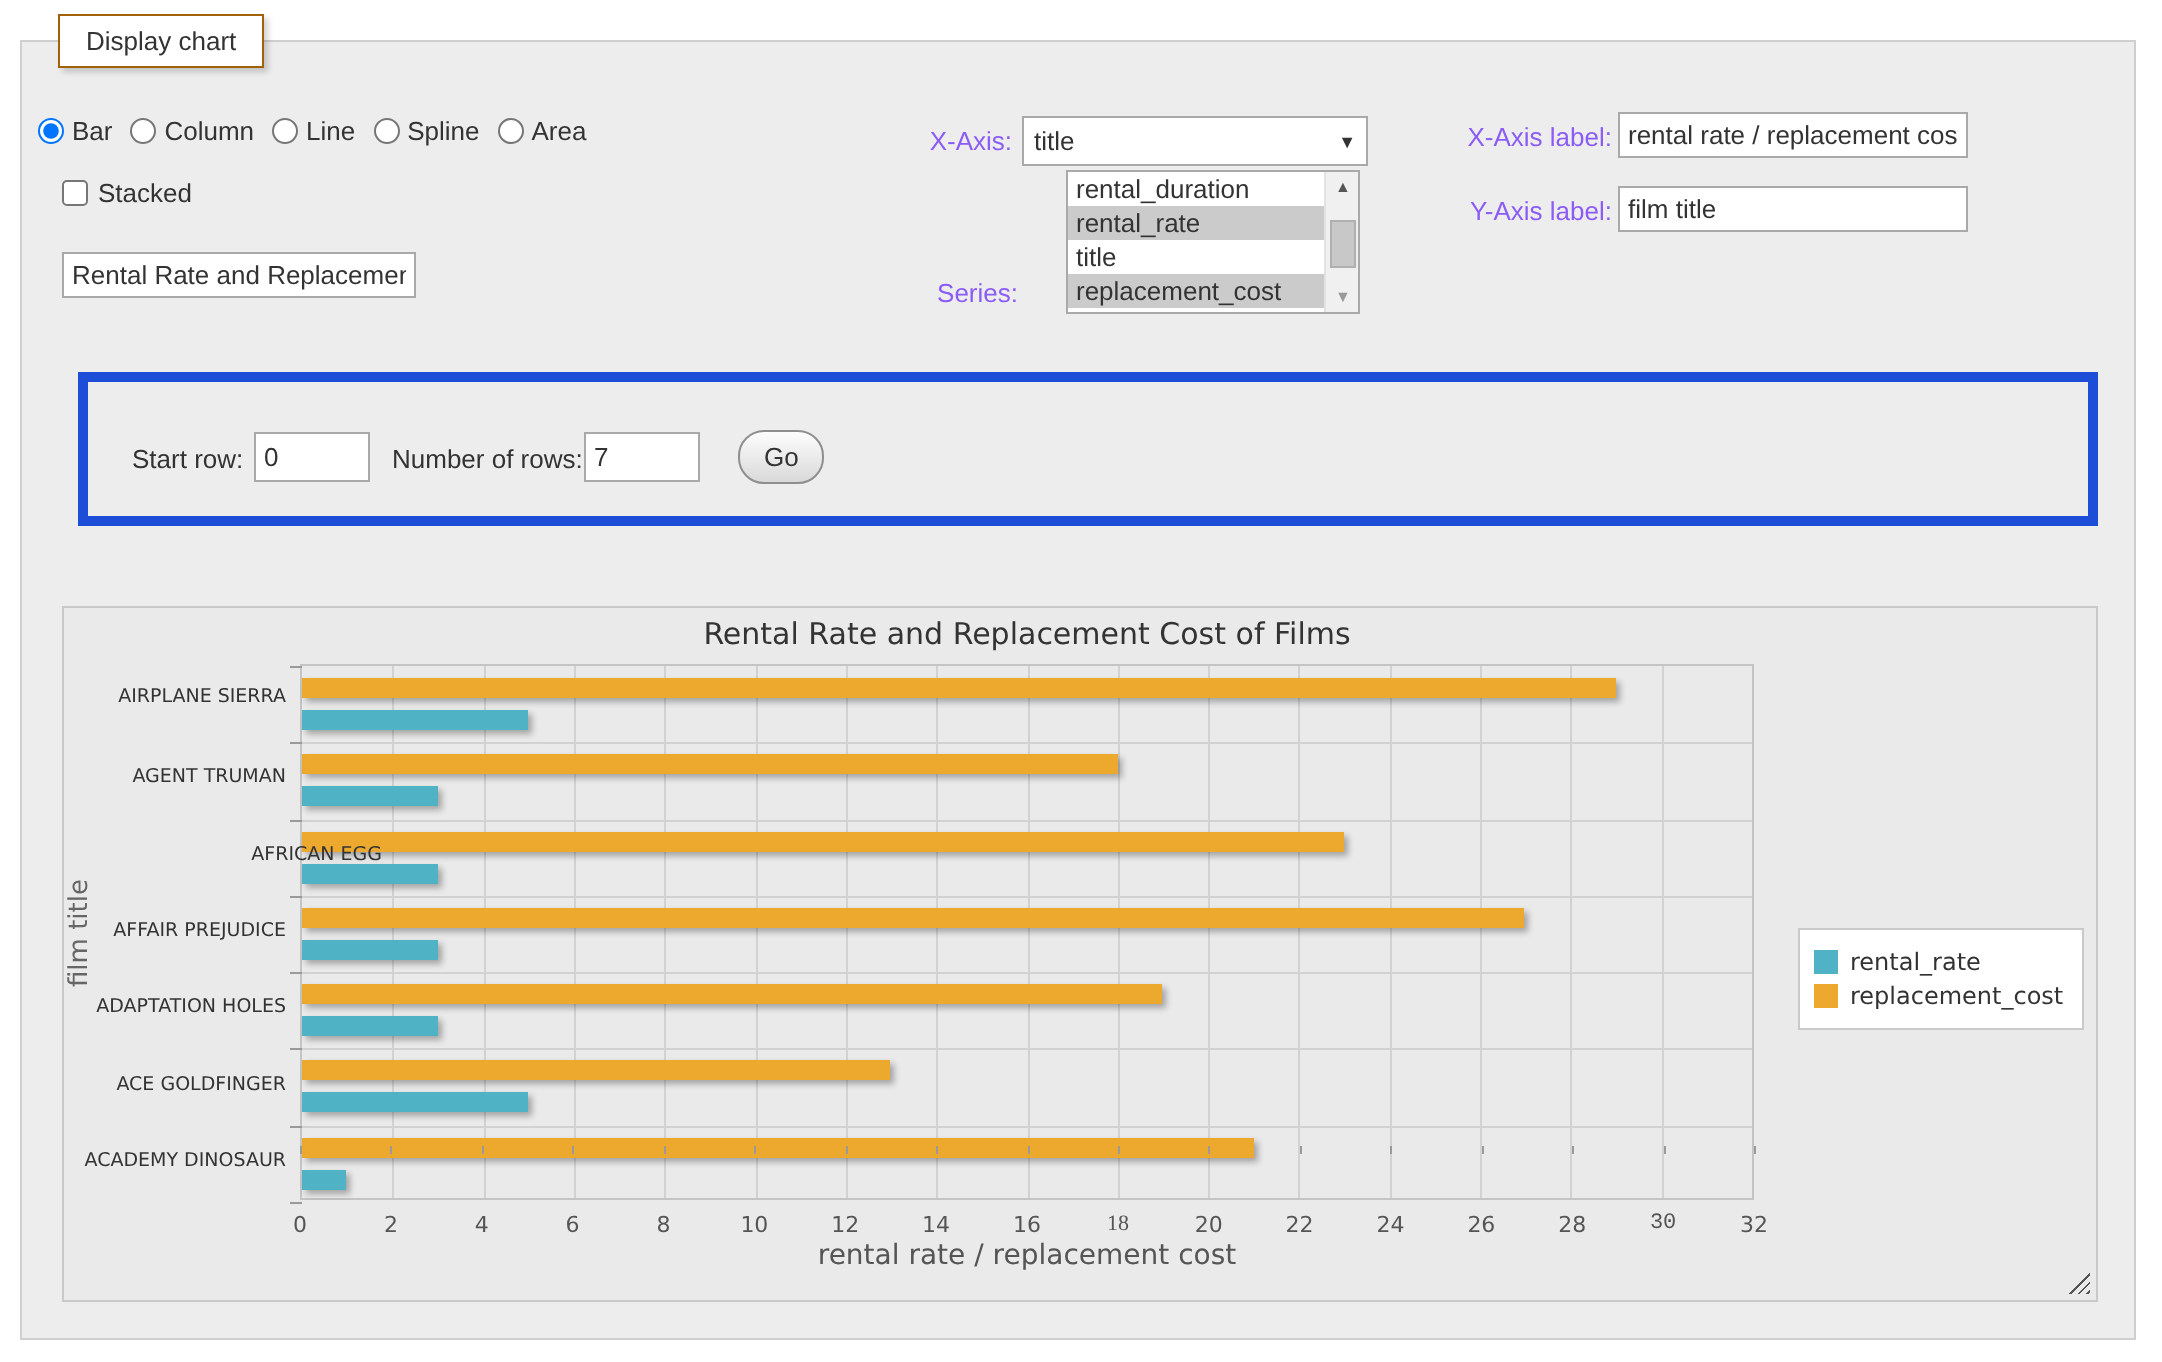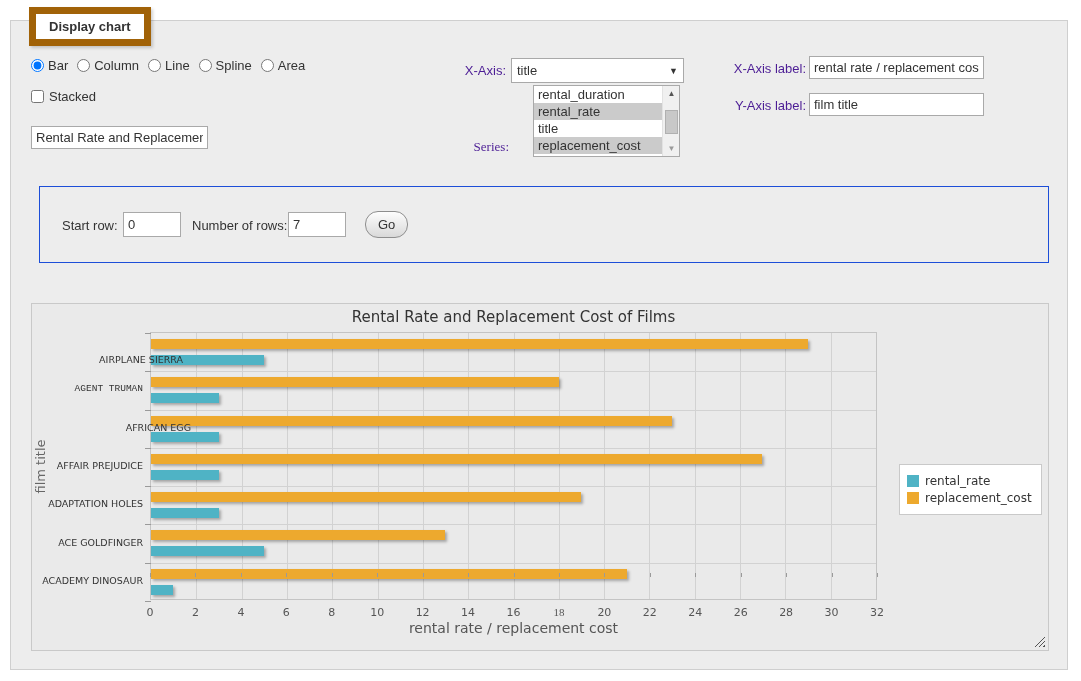--- a/index.html
+++ b/index.html
@@ -4,36 +4,36 @@
 <style>
   * { margin:0; padding:0; box-sizing:border-box; }
   html,body { width:1081px; height:681px; background:#fff; overflow:hidden;
               font-family:"Liberation Sans", sans-serif; font-size:13px; color:#333; }
   .page { position:relative; width:1081px; height:681px; }
 
   
   .fieldset { position:absolute; left:10px; top:20px; width:1058px; height:650px;
               background:#ededed; border:1px solid #cfcfcf; }
   .legend-box { position:absolute; left:18px; top:-14px; padding:5px 13px;
-                background:#fff; border:7px solid #a16207; font-weight:bold; font-size:13px;
+                background:#fff; border:1px solid #a16207; font-weight:normal; font-size:13px;
                 color:#333; box-shadow:2px 2px 3px rgba(0,0,0,0.18); white-space:nowrap; }
 
   
-  .radio-group { position:absolute; left:20px; top:37px; display:flex; align-items:center;justify-content:space-between; }
+  .radio-group { position:absolute; left:8px; top:37px; display:flex; align-items:center;justify-content:space-between; }
   .radio-item { display:flex; align-items:center; margin-right:9px; }
   .radio-item input { margin-right:4px; }
   .chk-row { position:absolute; left:20px; top:68px; display:flex; align-items:center; }
   .chk-row input { margin-right:5px; }
   input[type=text] { border:1px solid #a9a9a9; background:#fff; font-family:"Liberation Sans",sans-serif;
                      font-size:13px; color:#333; padding:2px 4px; }
   .title-input { position:absolute; left:20px; top:105px; width:177px; height:23px; }
 
-  .lbl { position:absolute; text-align:right; color:#4c1d95; white-space:nowrap; }
+  .lbl { position:absolute; text-align:right; color:#8b5cf6; white-space:nowrap; }
   .xaxis-lbl   { left:410px; top:42px; width:85px; }
-  .series-lbl  { left:410px; top:118px; width:88px;font-family:Liberation Serif, serif; }
+  .series-lbl  { left:410px; top:118px; width:88px; }
   .xlabel-lbl  { left:700px; top:40px; width:95px; }
   .ylabel-lbl  { left:700px; top:77px; width:95px; }
 
   .fakeselect { position:absolute; left:500px; top:37px; width:173px; height:25px; background:#fff;
                 border:1px solid #a9a9a9; display:flex; align-items:center; padding:0 5px; cursor:default; }
   .fakeselect .sel-text { flex:1; overflow:hidden; white-space:nowrap; }
   .fakeselect .arrow { font-size:9px; color:#333; }
 
   .listbox { position:absolute; left:522px; top:64px; width:147px; height:72px; background:#fff;
              border:1px solid #a9a9a9; overflow:hidden; }
@@ -46,21 +46,21 @@
   .lb-arrow.up { top:0; } .lb-arrow.down { bottom:0; color:#9a9a9a; }
   .lb-thumb { position:absolute; left:2px; top:24px; width:13px; height:24px; background:#c8c8c8;
               border:1px solid #b0b0b0; }
 
   .axis-input { position:absolute; width:175px; height:23px; }
   .xlabel-input { left:798px; top:35px; }
   .ylabel-input { left:798px; top:72px; }
 
   
   .rows-panel { position:absolute; left:28px; top:165px; width:1010px; height:77px;
-                border:1px solid #1d4ed8; }
+                border:5px solid #1d4ed8; }
   .rows-panel .rlbl { position:absolute; top:31px; white-space:nowrap; }
   .rlbl-start { left:22px; } .rlbl-num { left:152px; }
   .rows-input { position:absolute; top:25px; width:58px; height:25px; }
   .inp-start { left:83px; } .inp-num { left:248px; }
   .go-btn { position:absolute; left:325px; top:24px; height:27px; padding:0 12px;
             border:1px solid #8e8e8e; border-radius:13px; font-size:13px; color:#333;
             background:linear-gradient(#fdfdfd,#d9d9d9); cursor:pointer;
             font-family:"Liberation Sans",sans-serif; }
 
   
@@ -237,25 +237,25 @@
           <div class="xtick-label" style="left: 572.375px;">20</div>
           <div class="xtick" style="left: 617.812px;"></div>
           <div class="xtick-label" style="left: 617.812px;">22</div>
           <div class="xtick" style="left: 663.25px;"></div>
           <div class="xtick-label" style="left: 663.25px;">24</div>
           <div class="xtick" style="left: 708.688px;"></div>
           <div class="xtick-label" style="left: 708.688px;">26</div>
           <div class="xtick" style="left: 754.125px;"></div>
           <div class="xtick-label" style="left: 754.125px;">28</div>
           <div class="xtick" style="left: 799.562px;"></div>
-          <div class="xtick-label" style="left: 799.562px;">30</div>
+          <div class="xtick-label" style="left: 799.562px; font-family: Liberation Mono, monospace;">30</div>
           <div class="xtick" style="left: 845px;"></div>
           <div class="xtick-label" style="left: 845px;">32</div>
-          <div class="cat-label" style="left: -1px; top: 50px; margin-left: 40px;">AIRPLANE SIERRA</div>
-          <div class="cat-label" style="left: -1px; top: 79.4286px; font-family: Liberation Mono, monospace;">AGENT TRUMAN</div>
+          <div class="cat-label" style="left: -1px; top: 39px;">AIRPLANE SIERRA</div>
+          <div class="cat-label" style="left: -1px; top: 79.4286px;">AGENT TRUMAN</div>
           <div class="cat-label" style="left: -1px; top: 117.714px; margin-left: 48px;">AFRICAN EGG</div>
           <div class="cat-label" style="left: -1px; top: 156px;">AFFAIR PREJUDICE</div>
           <div class="cat-label" style="left: -1px; top: 194.286px;">ADAPTATION HOLES</div>
           <div class="cat-label" style="left: -1px; top: 232.571px;">ACE GOLDFINGER</div>
           <div class="cat-label" style="left: -1px; top: 270.857px;">ACADEMY DINOSAUR</div>
         </div>
       <div class="xaxis-title">rental rate / replacement cost</div>
       <div class="yaxis-title">film title</div>
       <div class="legend" id="legend">
           <div class="legend-item">

